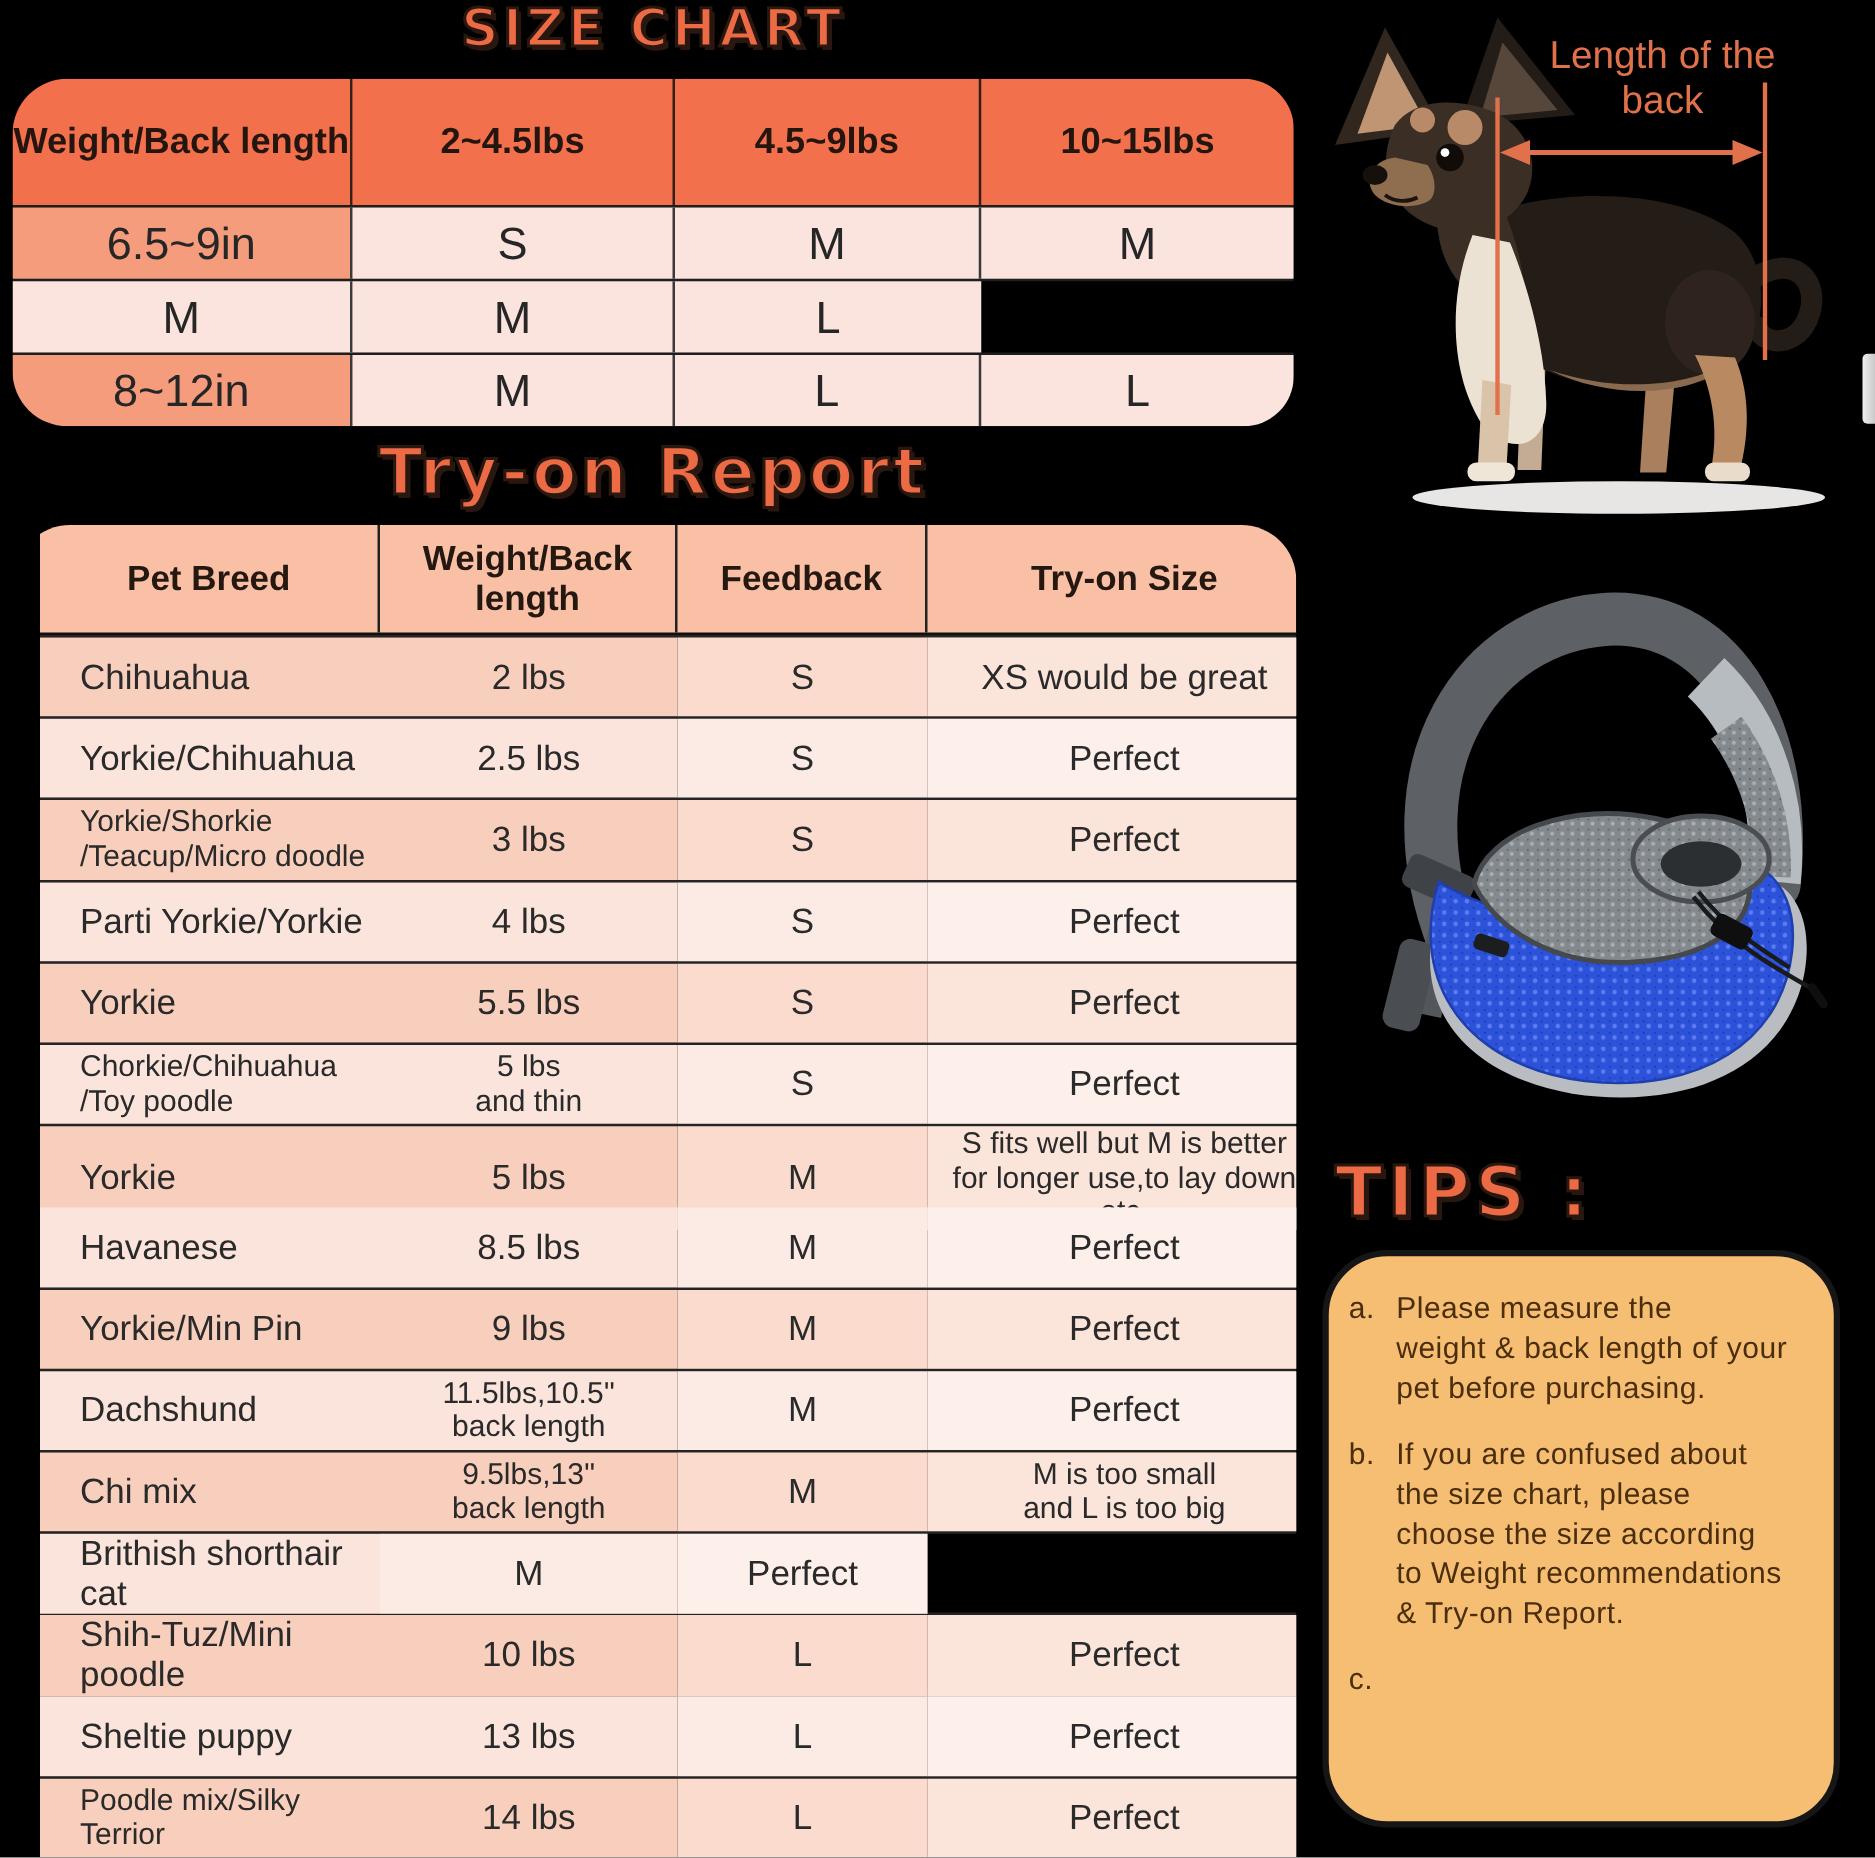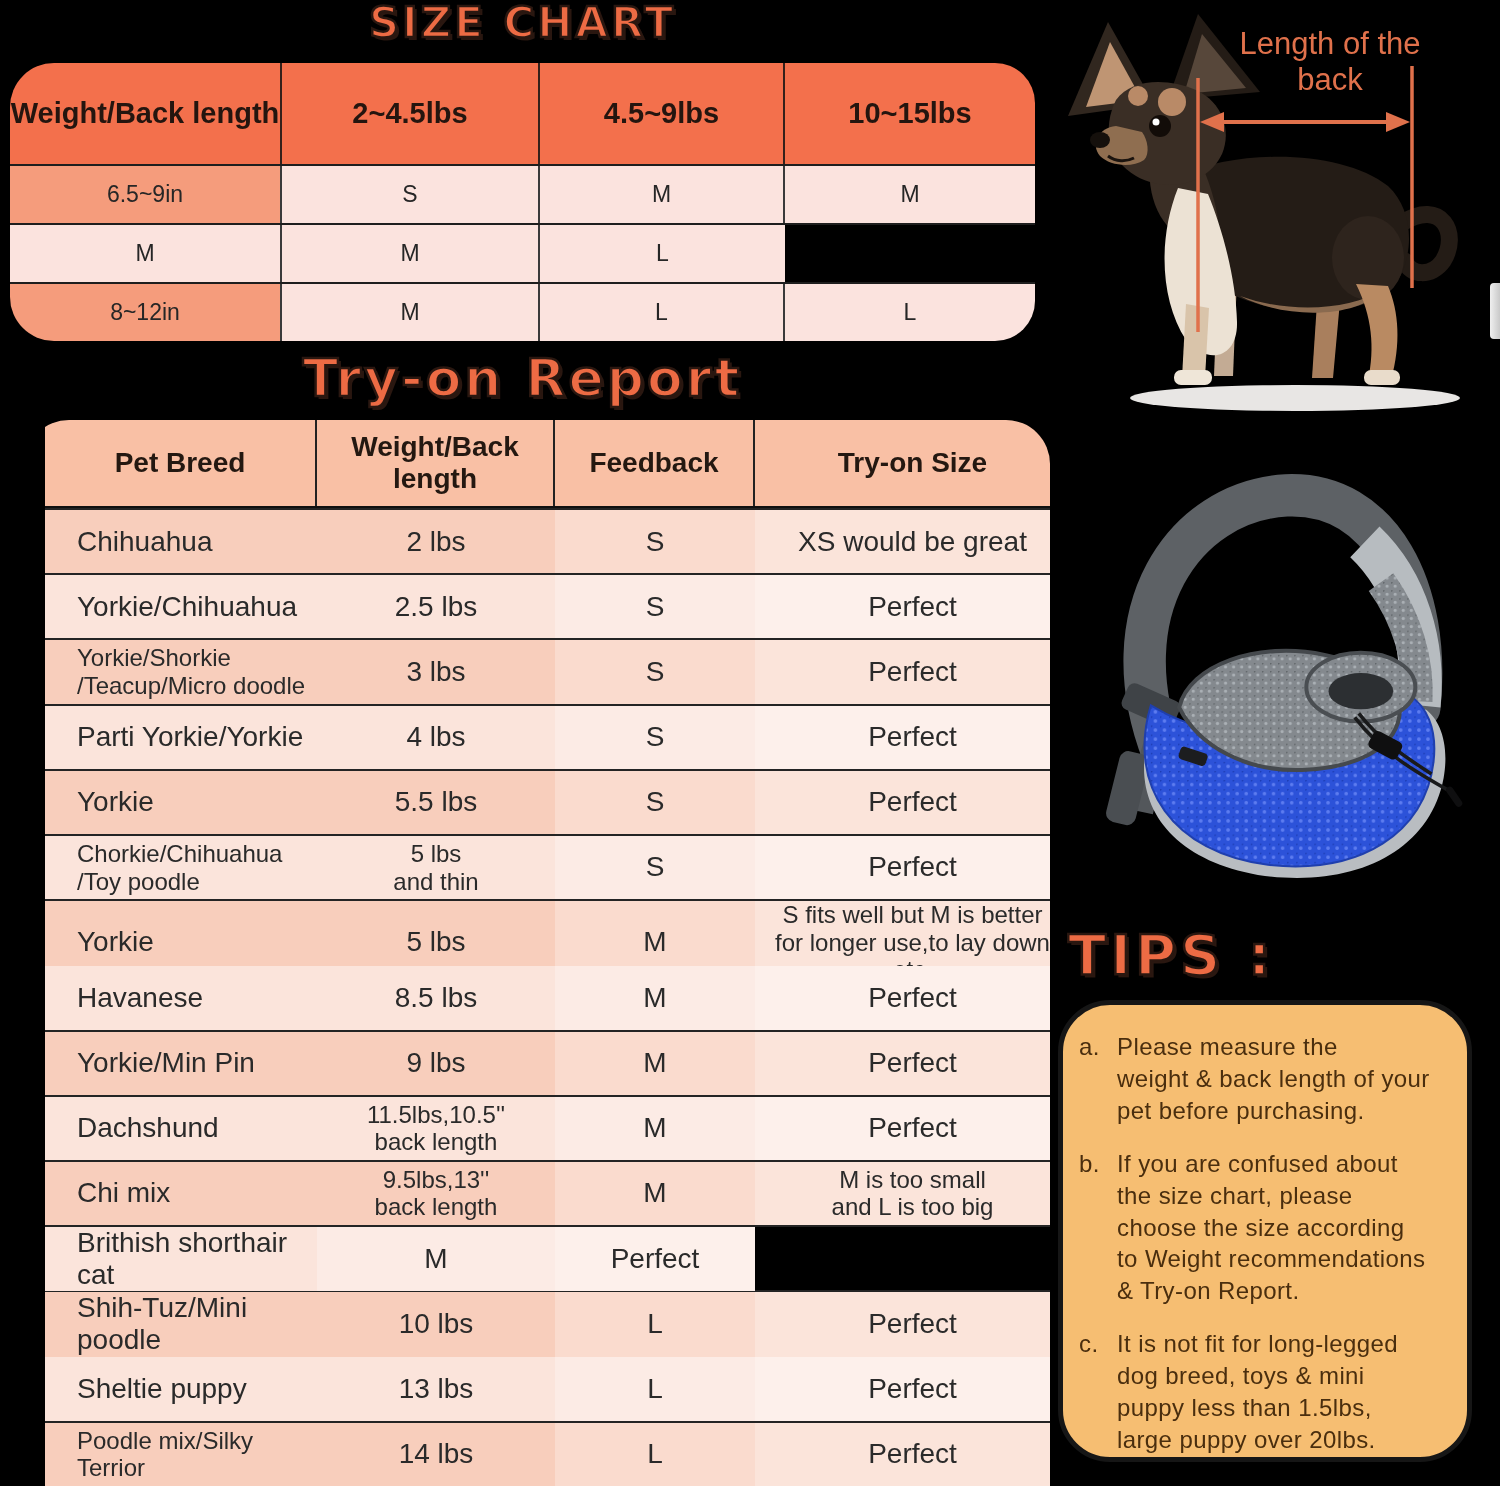--- a/index.html
+++ b/index.html
@@ -23,33 +23,33 @@
   
   .size-table{
     position:absolute;left:10px;top:63px;width:1025px;height:278px;
     border-radius:44px 40px 40px 44px;overflow:hidden;
   }
   .sc-row{display:grid;grid-template-columns:272px 258px 245px 250px;}
   .sc-head{height:101px;}
   .sc-body{height:59px;border-top:2px solid #1e1e1e;}
   .sc-cell{
     display:flex;align-items:center;justify-content:center;
-    font-size:23px;color:#262626;white-space:pre-line;text-align:center;
+    font-size:36px;color:#262626;white-space:pre-line;text-align:center;
   }
   .sc-head .sc-cell{
     background:var(--size_header_bg,#F3704C);font-weight:700;color:#24150f;font-size:29px;
   }
   .sc-body .sc-label{background:var(--size_label_bg,#F59C7C);}
   .sc-body .sc-val{background:var(--size_cell_bg,#FBE3DE);}
   .sc-row > div:not(:last-child){border-right:2px solid #3a3a3a;}
   .sc-head > div:not(:last-child){border-right:2px solid #34201a;}
 
   
   .tryon-table{
-    position:absolute;left:25px;top:420px;width:1025px;height:1066px;
+    position:absolute;left:12px;top:420px;width:1025px;height:1066px;
     border-radius:44px 44px 0 0;overflow:hidden;padding-left:20px;
   }
   .tr-grid{display:grid;grid-template-columns:272px 238px 200px 315px;}
   .tr-head{height:88px;background:var(--tryon_header_bg,#F9C0A5);border-bottom:2px solid #101010;}
   .tr-head .cell{font-weight:700;color:#241811;font-size:28px;}
   .tr-head > div:not(:last-child){border-right:2px solid #222;}
   .tr-row{height:65.2px;}
   .tr-row:not(:first-child){border-top:2px solid #242424;}
   .tr-row:nth-child(odd) .cell{background:var(--row_light,#FBE4DB);}
   .tr-row:nth-child(even) .cell{background:var(--row_dark,#F8CEBC);}
@@ -320,21 +320,17 @@
     <div class="tip">
       <span class="tip-label">b.</span>
       <span class="tip-text">If you are confused about
 the size chart, please
 choose the size according
 to Weight recommendations
 &amp; Try-on Report.</span>
     </div>
     <div class="tip">
       <span class="tip-label">c.</span>
-      <span class="tip-text">It is not fit for long-legged
-dog breed, toys &amp; mini
-puppy less than 1.5lbs,
-large puppy over 20lbs.</span>
     </div>
   </div>
 
   <div class="edge-artifact"></div>
 </div>
 
 </body></html>

